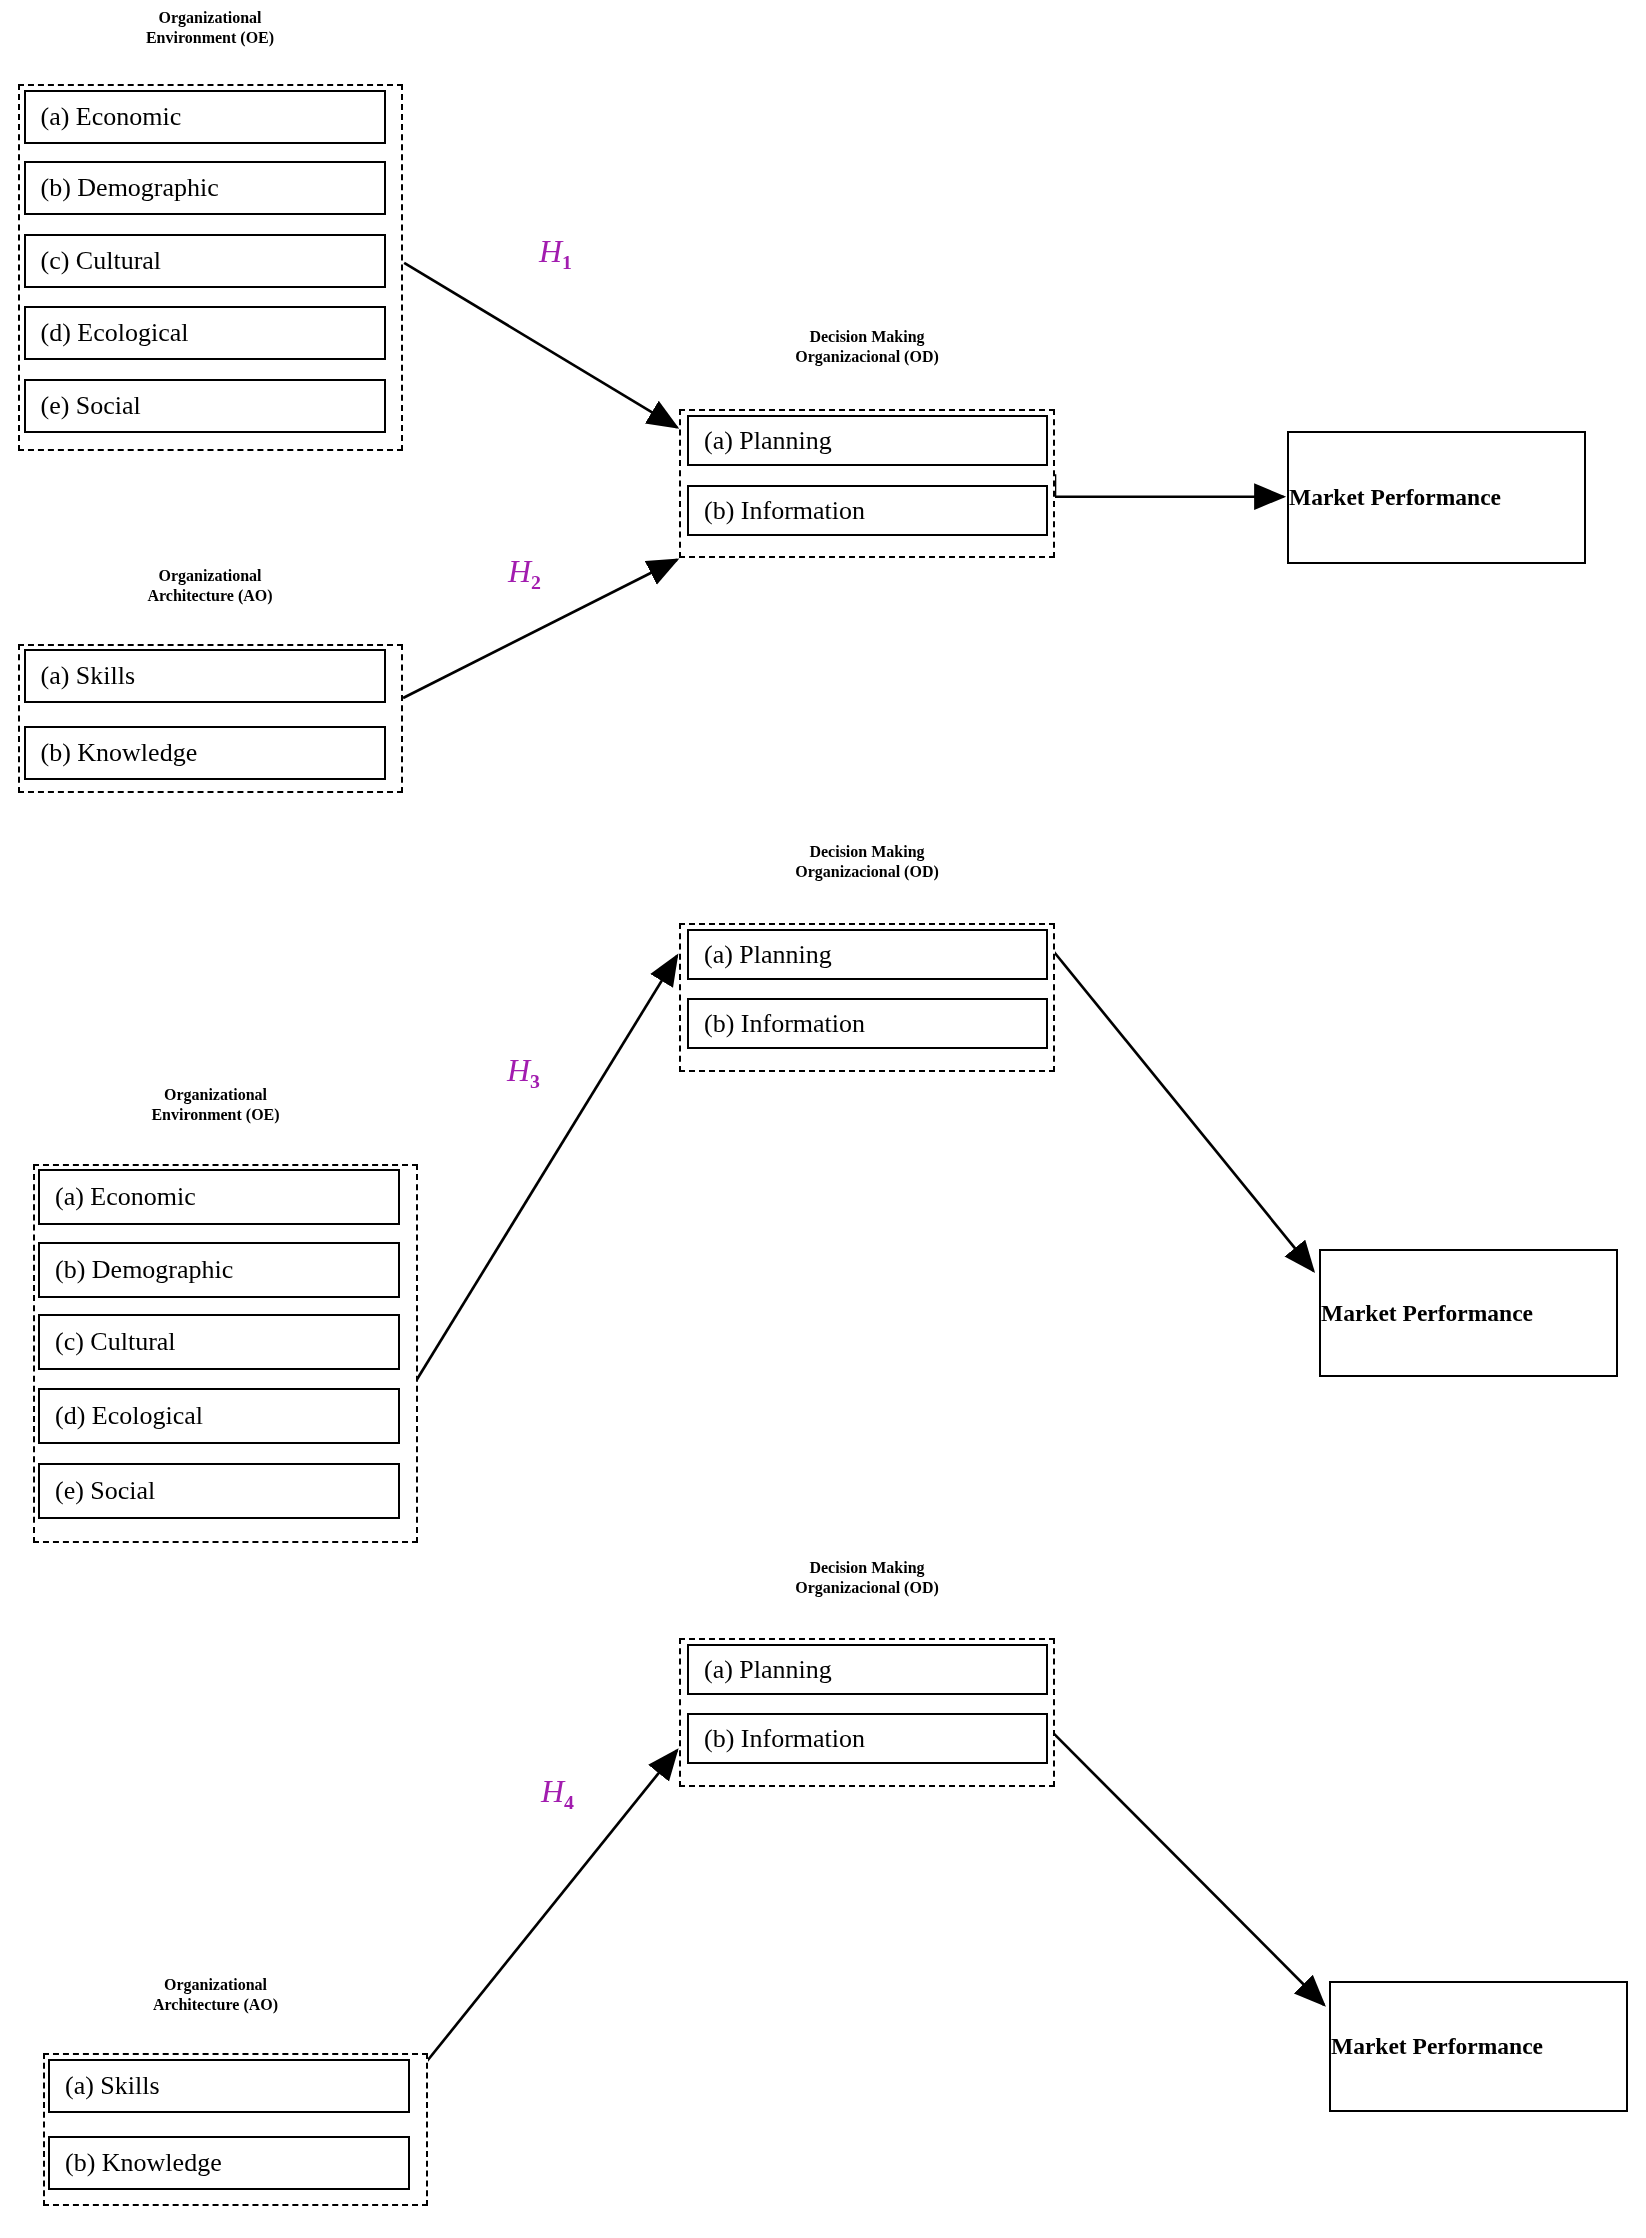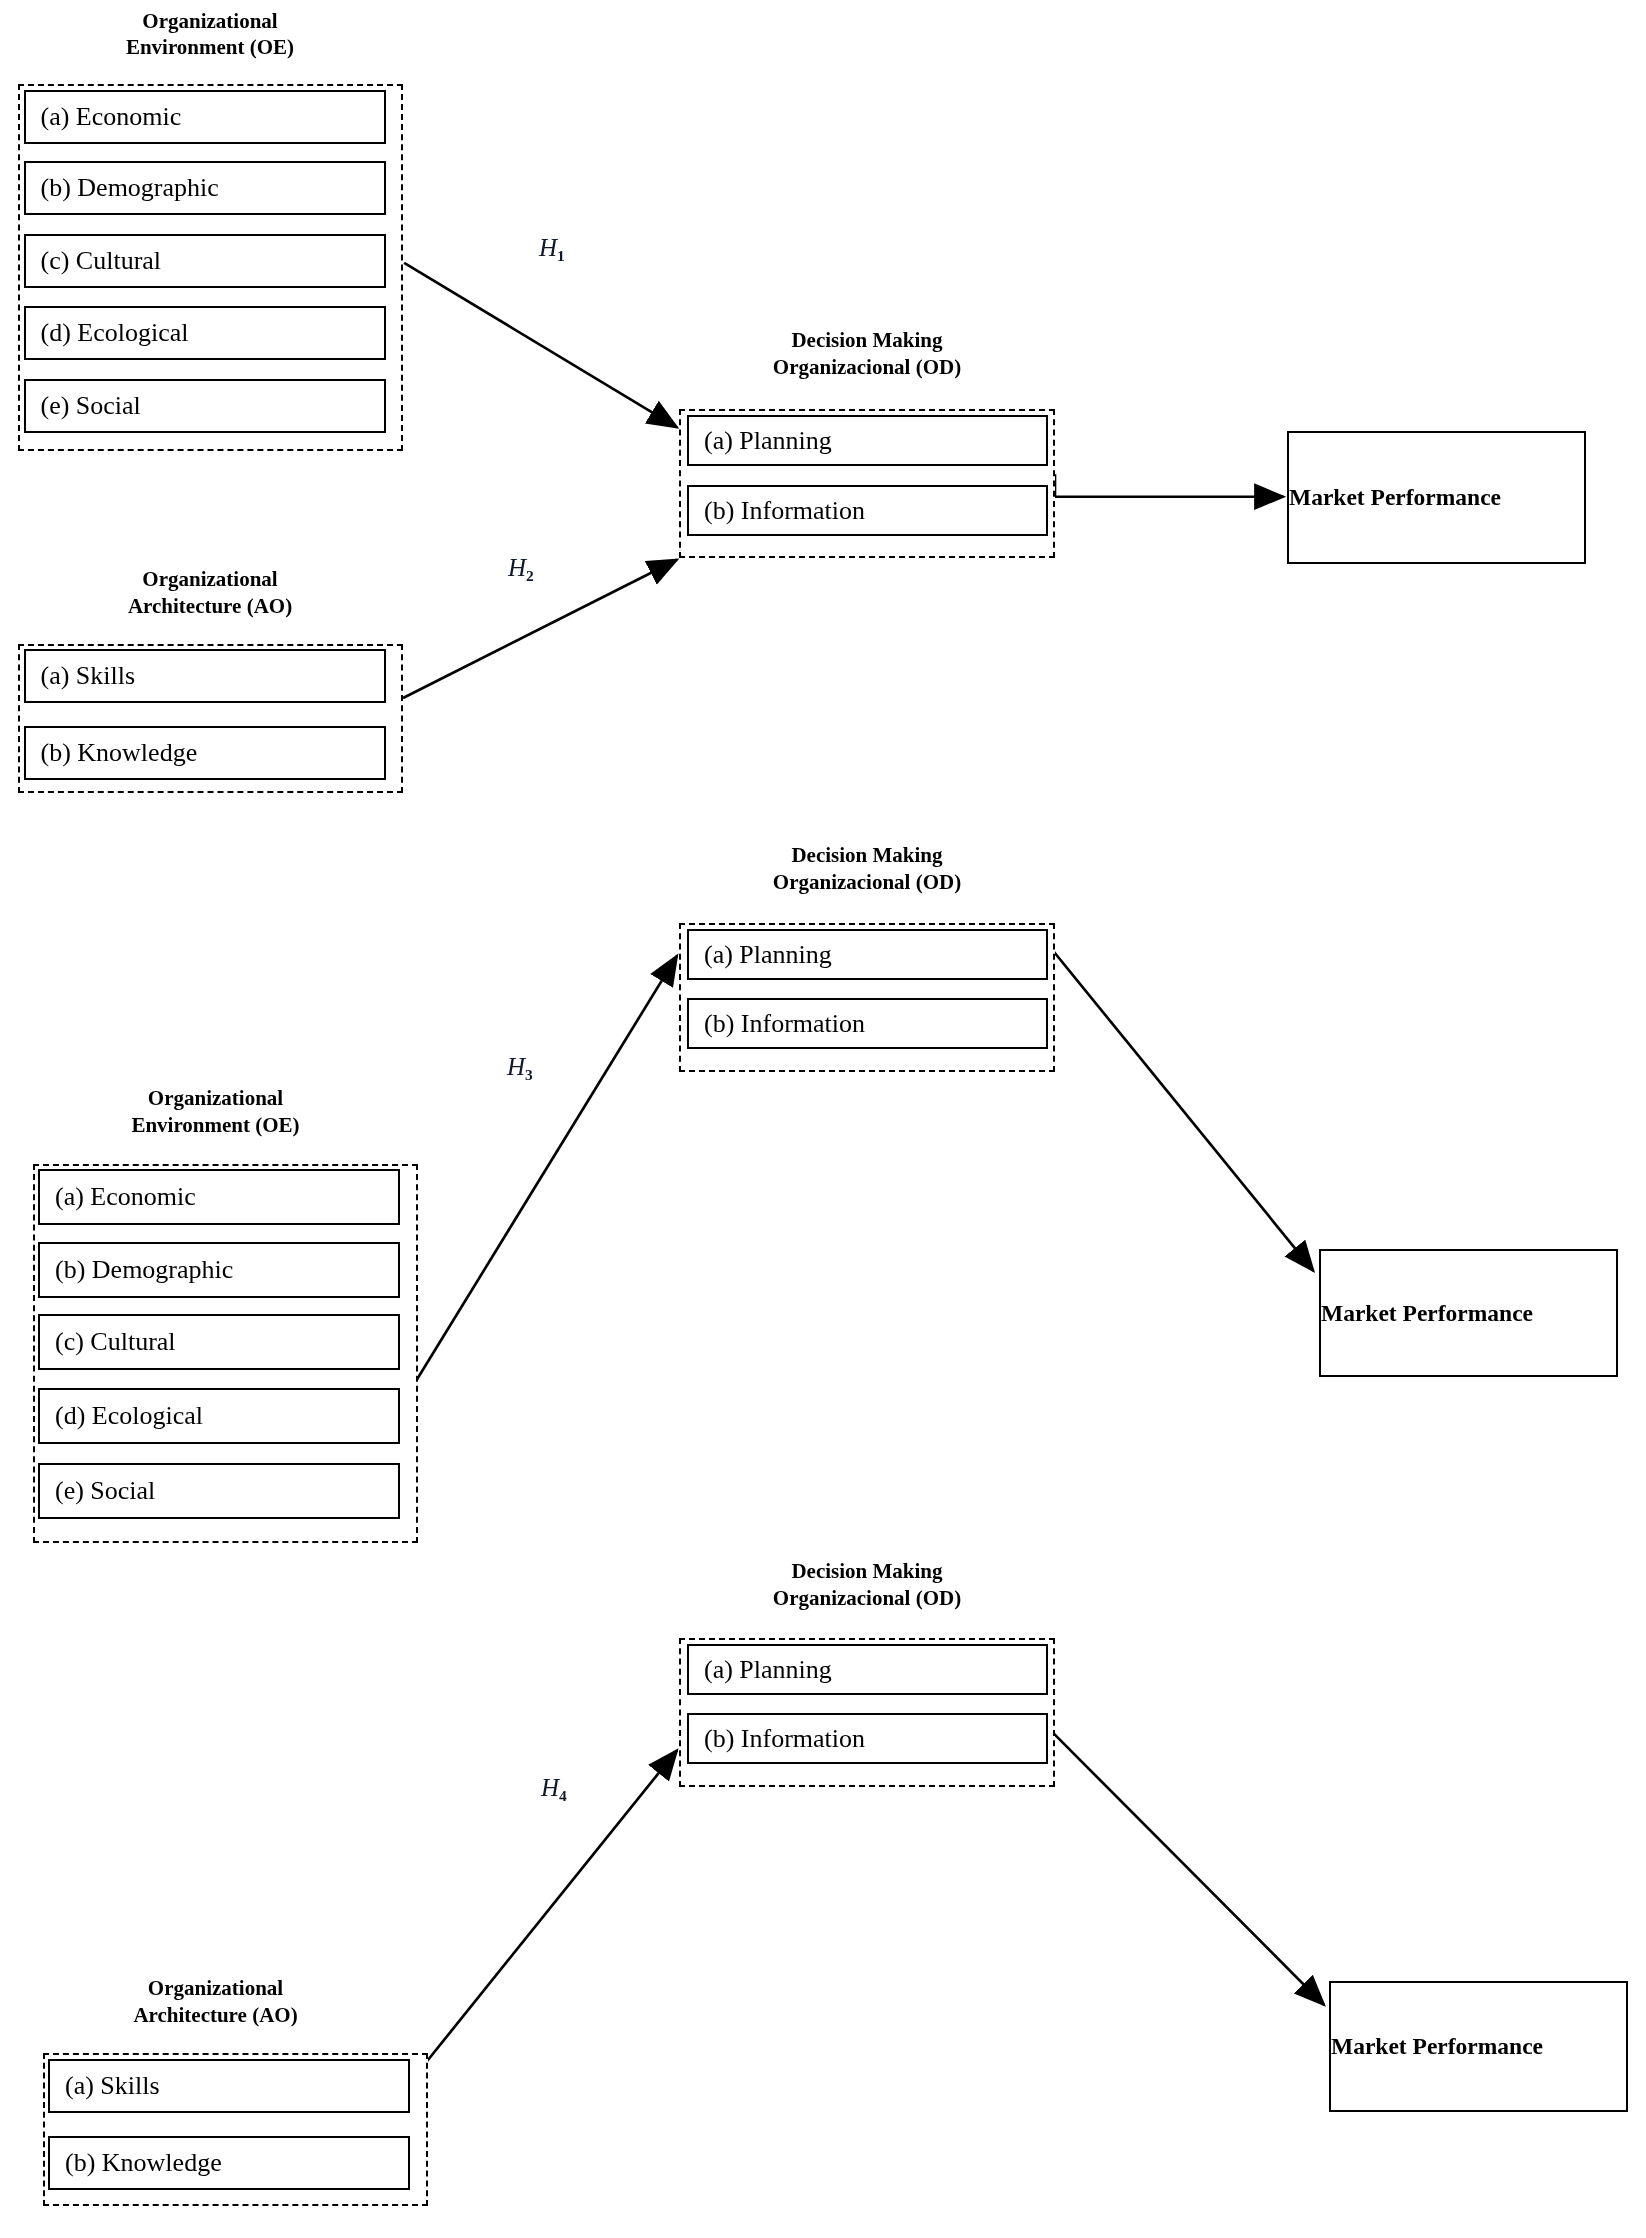--- a/index.html
+++ b/index.html
@@ -41,21 +41,21 @@
     padding-left: 15px;
     white-space: nowrap;
     line-height: 1;
   }
   
   .group-caption {
     position: absolute;
     text-align: center;
     font-family: "Liberation Serif", "DejaVu Serif", serif;
     font-weight: bold;
-    font-size: 21px;
+    font-size: 16px;
     line-height: 1.28;
     color: #000000;
     white-space: pre-line;
   }
   
   .outcome-box {
     position: absolute;
     box-sizing: border-box;
     border: 2.7px solid #000000;
     background: #ffffff;
@@ -68,22 +68,22 @@
     font-weight: bold;
     font-size: 23.5px;
     color: #000000;
     white-space: nowrap;
   }
   
   .hyp-label {
     position: absolute;
     font-family: "Liberation Serif", "DejaVu Serif", serif;
     font-style: italic;
-    font-size: 25px;
-    color: #0f172a;
+    font-size: 32px;
+    color: #a21caf;
     white-space: nowrap;
     line-height: 1;
   }
   .hyp-label sub {
     font-style: normal;
     font-weight: bold;
     font-size: 0.62em;
     vertical-align: -0.35em;
   }
   

